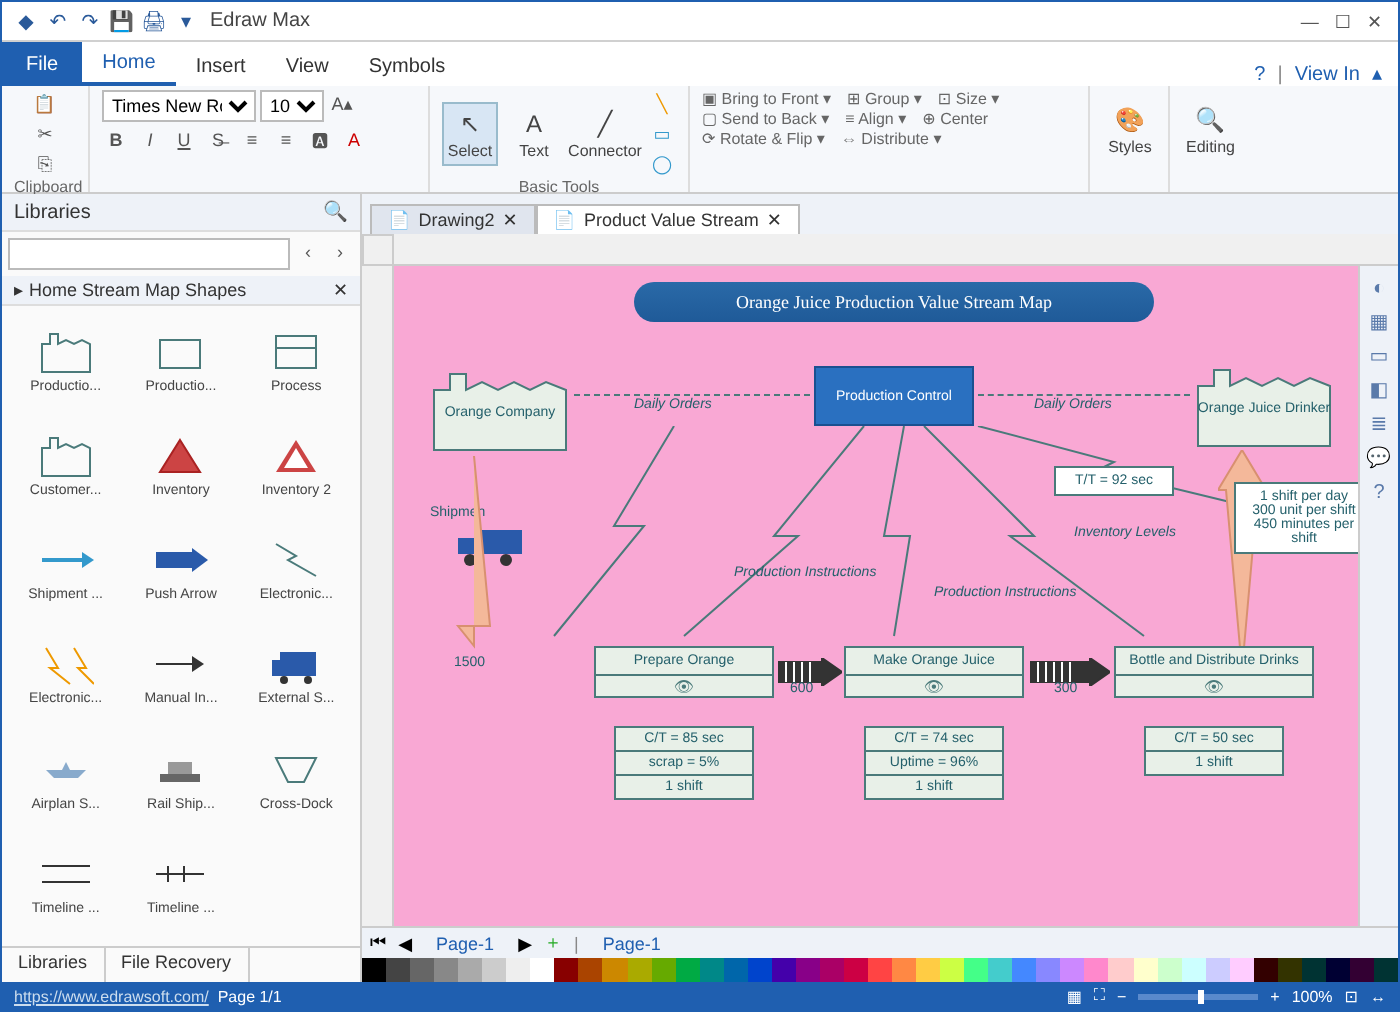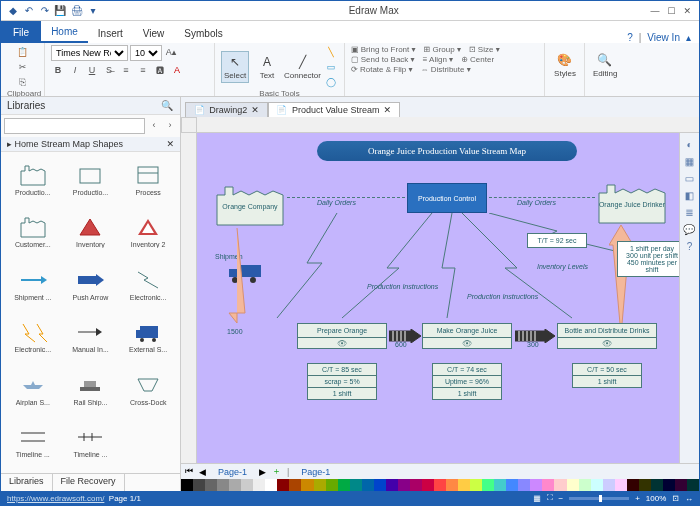--- a/index.html
+++ b/index.html
@@ -1,20 +1,20 @@
 <!DOCTYPE html>
 <html><head>
 <meta charset="utf-8">
 <style>
 *{margin:0;padding:0;box-sizing:border-box;font-family:"Segoe UI",Arial,sans-serif}
 body{width:700px;height:506px;background:#fff;overflow:hidden;font-size:9px;border:1px solid #1f5fb0}
 .titlebar{height:20px;background:#fff;display:flex;align-items:center;border-bottom:1px solid #d0d0d0}
 .titlebar .qat{display:flex;gap:4px;padding:0 6px}
 .titlebar .qat span{width:12px;height:12px;display:inline-flex;align-items:center;justify-content:center;color:#2a5a9a;font-size:10px}
-.titlebar .title{flex:1;text-align:center;color:#444;font-size:10px}
+.titlebar .title{flex:1;color:#444;font-size:10px}
 .titlebar .winbtns{display:flex;gap:8px;padding:0 8px;color:#555}
 .ribbon-tabs{height:22px;display:flex;align-items:flex-end;background:#fff;padding-left:0}
 .file-tab{background:#1f5fb0;color:#fff;padding:4px 12px;font-size:10px;height:22px;display:flex;align-items:center}
 .rtab{padding:4px 10px;font-size:10px;color:#333;cursor:pointer}
 .rtab.active{color:#1f5fb0;border-bottom:2px solid #1f5fb0}
 .ribbon-right{margin-left:auto;display:flex;align-items:center;gap:6px;padding-right:8px;color:#1f5fb0;font-size:10px}
 .ribbon{height:54px;background:#f6f8fb;border-bottom:1px solid #ccc;display:flex}
 .rgroup{border-right:1px solid #ddd;padding:2px 6px;display:flex;flex-direction:column;justify-content:space-between}
 .rgroup .gbody{display:flex;gap:4px;align-items:center;flex:1}
 .rgroup .glabel{text-align:center;font-size:8px;color:#666;height:10px}
@@ -36,21 +36,21 @@
 .side-tabs{height:18px;border-top:1px solid #ccc;display:flex;font-size:9px}
 .side-tabs div{padding:2px 8px;border-right:1px solid #ccc;color:#333}
 .canvas-area{flex:1;display:flex;flex-direction:column;background:#e8e8e8}
 .doc-tabs{height:20px;background:#eef2f8;display:flex;align-items:flex-end;padding-left:4px;gap:0}
 .doc-tab{background:#fff;border:1px solid #bbb;border-bottom:none;padding:2px 8px;font-size:9px;color:#333;display:flex;align-items:center;gap:4px}
 .doc-tab.inactive{background:#e0e5ee}
 .canvas-wrap{flex:1;display:flex;overflow:hidden}
 .rulers-corner{width:16px;height:16px;background:#f0f0f0;border:1px solid #ccc}
 .ruler-h{height:16px;background:#f0f0f0;border-bottom:1px solid #ccc;flex:1}
 .ruler-v{width:16px;background:#f0f0f0;border-right:1px solid #ccc}
-.canvas{flex:1;background:#c4b5fd;position:relative;overflow:hidden}
+.canvas{flex:1;background:#f9a8d4;position:relative;overflow:hidden}
 .canvas .title-banner{position:absolute;left:120px;top:8px;width:260px;height:20px;background:linear-gradient(#2a6aa8,#1f5a98);border-radius:10px;color:#fff;font-size:9px;display:flex;align-items:center;justify-content:center;font-family:"Times New Roman",serif}
 .factory{position:absolute;width:70px;height:44px}
 .factory svg{width:100%;height:100%}
 .factory .flabel{position:absolute;top:20px;left:0;right:0;text-align:center;font-size:7px;color:#24606b}
 .prod-ctrl{position:absolute;left:210px;top:50px;width:80px;height:30px;background:#2a70c0;border:1px solid #1a5090;color:#fff;font-size:7px;display:flex;align-items:center;justify-content:center;text-align:center}
 .proc-box{position:absolute;width:90px;height:26px;background:#e8f0e8;border:1px solid #4a7a7a}
 .proc-box .phdr{height:14px;font-size:7px;text-align:center;color:#24606b;border-bottom:1px solid #4a7a7a;display:flex;align-items:center;justify-content:center}
 .proc-box .pbody{height:11px;display:flex;align-items:center;justify-content:center;font-size:8px;color:#4a7a7a}
 .data-box{position:absolute;width:70px;border:1px solid #4a7a7a;background:#e8f0e8;font-size:7px;color:#24606b}
 .data-box div{border-bottom:1px solid #4a7a7a;padding:2px 3px;text-align:center}

